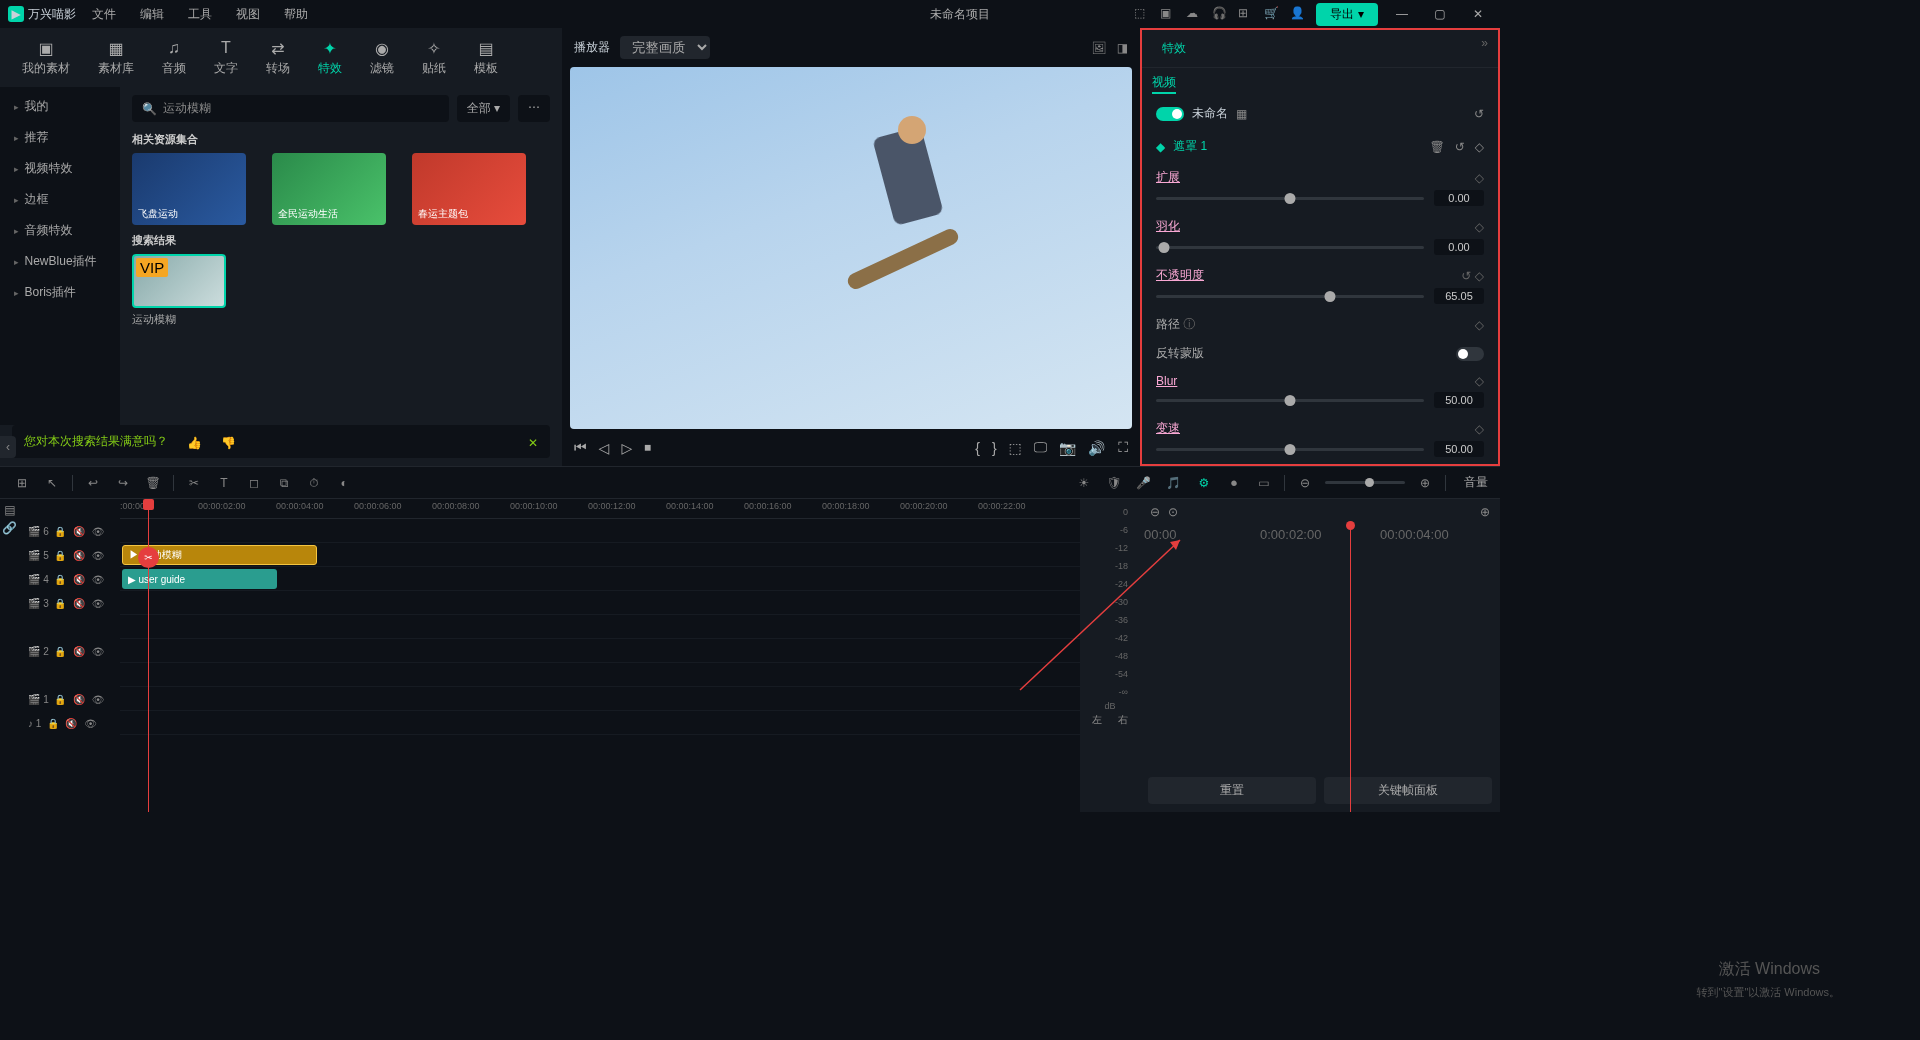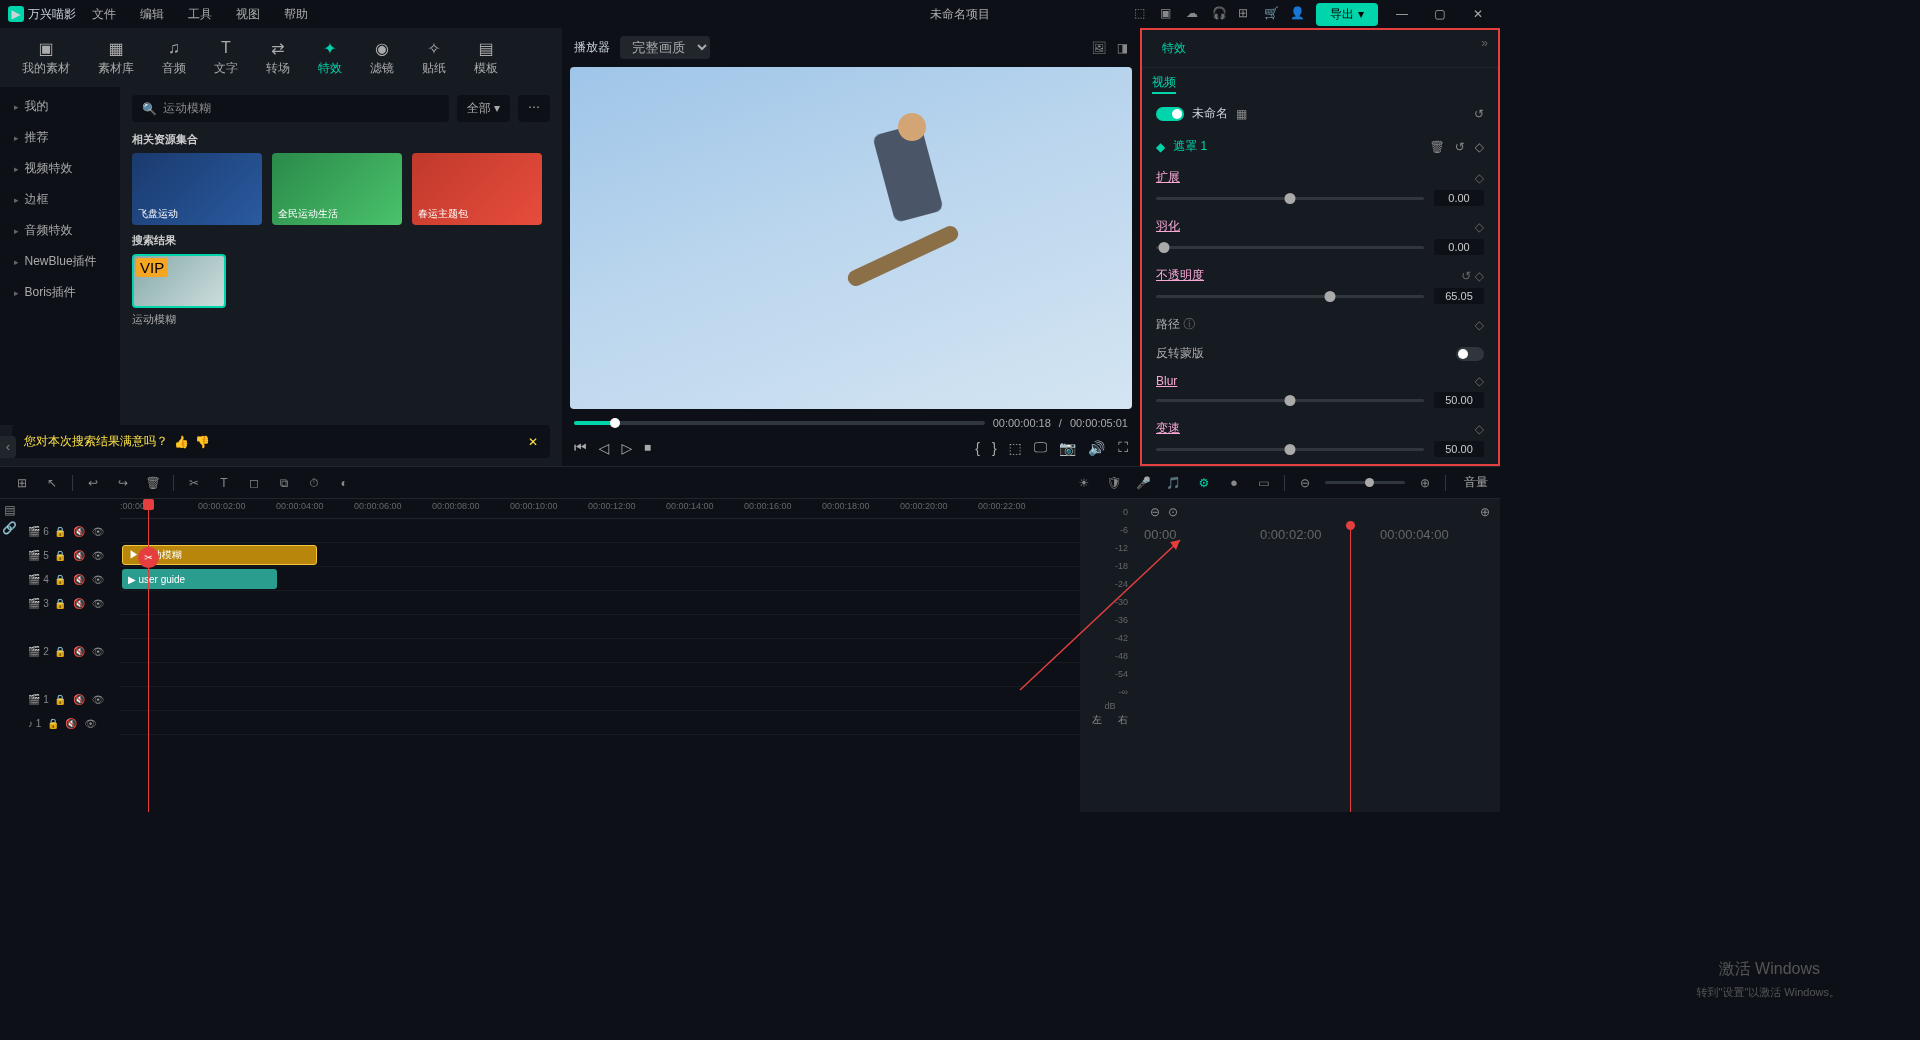--- a/index.html
+++ b/index.html
@@ -24,28 +24,28 @@
 .media-side { width: 120px; background: #0d1117; padding: 4px 0; }
 .side-item { padding: 7px 14px; color: #aaa; cursor: pointer; display: flex; align-items: center; gap: 6px; }
 .side-item::before { content: "▸"; font-size: 9px; color: #666; }
 .media-content { flex: 1; padding: 8px 12px; overflow: auto; }
 .search-row { display: flex; gap: 8px; margin-bottom: 10px; }
 .search-box { flex: 1; background: #0d1117; border-radius: 4px; padding: 5px 10px; display: flex; align-items: center; gap: 6px; color: #888; }
 .search-filter { background: #0d1117; padding: 5px 10px; border-radius: 4px; color: #aaa; cursor: pointer; }
 .section-label { color: #ccc; margin: 8px 0 6px; font-weight: bold; font-size: 11px; }
 .thumbs { display: flex; gap: 10px; flex-wrap: wrap; }
 .thumb { width: 130px; }
-.thumb-img { width: 130px; height: 72px; border-radius: 4px; background: #2a3f5f; position: relative; overflow: hidden; }
+.thumb-img { width: 114px; height: 72px; border-radius: 4px; background: #2a3f5f; position: relative; overflow: hidden; }
 .thumb-img.blue { background: linear-gradient(135deg, #1a3a6e, #2a5aa0); }
 .thumb-img.green { background: linear-gradient(135deg, #2a8a4a, #4ac26a); padding-left: 44px; }
 .thumb-img.red { background: linear-gradient(135deg, #c0392b, #e74c3c); }
 .thumb-img.photo { background: linear-gradient(135deg, #8aa, #cdd); border: 2px solid #00d4aa; }
 .thumb-label { margin-top: 4px; color: #aaa; font-size: 11px; }
 .thumb-badge { position: absolute; top: 2px; left: 2px; background: #f5a623; color: #000; font-size: 15px; padding: 1px 4px; border-radius: 2px; }
-.feedback-bar { background: #0d1117; padding: 8px 12px; display: flex; align-items: center; gap: 6px; color: #fde047; border-radius: 4px; margin-top: auto; position: relative; }
+.feedback-bar { background: #0d1117; padding: 8px 12px; display: flex; align-items: flex-end; gap: 19px; color: #84cc16; border-radius: 4px; margin-top: auto; position: relative; }
 .feedback-bar .close-x { margin-left: auto; cursor: pointer; }
 .collapse-tab { position: absolute; left: 0; bottom: 8px; background: #21262d; padding: 4px 6px; border-radius: 0 4px 4px 0; color: #888; cursor: pointer; }
 .preview-panel { flex: 1; background: #0d1117; display: flex; flex-direction: column; padding: 4px; }
 .preview-header { display: flex; align-items: center; gap: 10px; padding: 4px 8px; }
 .preview-header select { background: #21262d; color: #aaa; border: none; padding: 3px 8px; border-radius: 4px; }
 .preview-header .spacer { flex: 1; }
 .preview-viewport { flex: 1; background: linear-gradient(160deg, #9ec5e8 0%, #b8d4ed 40%, #d4e5f2 100%); border-radius: 4px; margin: 4px; position: relative; overflow: hidden; }
 .skater { position: absolute; top: 15%; left: 45%; width: 180px; height: 220px; }
 .skater-body { position: absolute; top: 10px; left: 60px; width: 50px; height: 90px; background: #4a5568; border-radius: 8px; transform: rotate(-15deg); filter: blur(0.5px); }
 .skater-head { position: absolute; top: -5px; left: 75px; width: 28px; height: 28px; background: #d4a574; border-radius: 50%; }
@@ -257,30 +257,20 @@
       <span style="color:#888">🖼</span>
       <span style="color:#888">◨</span>
     </div>
     <div class="preview-viewport">
       <div class="skater">
         <div class="skater-body"></div>
         <div class="skater-head"></div>
         <div class="skateboard"></div>
       </div>
     </div>
-    <div class="progress-row">
-      <div class="progress-track">
-        <div class="progress-fill">
-            <div class="progress-thumb"></div>
-          </div>
-      </div>
-      <span class="time-text">00:00:00:18</span>
-      <span class="time-text">/</span>
-      <span class="time-text">00:00:05:01</span>
-    </div>
     <div class="transport">
       <span class="tbtn">⏮</span>
       <span class="tbtn">◁</span>
       <span class="tbtn">▷</span>
       <span class="tbtn">⏹</span>
       <div class="spacer"></div>
       <span class="tbtn">{</span>
       <span class="tbtn">}</span>
       <span class="tbtn">⬚</span>
       <span class="tbtn">🖵</span>
@@ -530,20 +520,24 @@
         <span style="color:#888">⊙</span>
         <div class="spacer"></div>
         <span style="color:#888">⊕</span>
       </div>
       <div class="kf-ruler">
         <span style="left:4px">00:00</span>
         <span style="left:120px">0:00:02:00</span>
         <span style="left:240px">00:00:04:00</span>
         <div class="kf-playhead"></div>
       </div>
+      <div class="kf-footer">
+        <div class="kf-btn">重置</div>
+        <div class="kf-btn">关键帧面板</div>
+      </div>
     </div>
   </div>
 </div>
 
 <div class="watermark">激活 Windows</div>
 <div class="watermark-sub">转到"设置"以激活 Windows。</div>
 
 <svg class="annotation-arrow" style="left:1010px;top:530px" width="180" height="170">
   <line x1="10" y1="160" x2="170" y2="10" stroke="#e53e3e" stroke-width="1.5"></line>
   <polygon points="170,10 160,12 166,20" fill="#e53e3e"></polygon>

